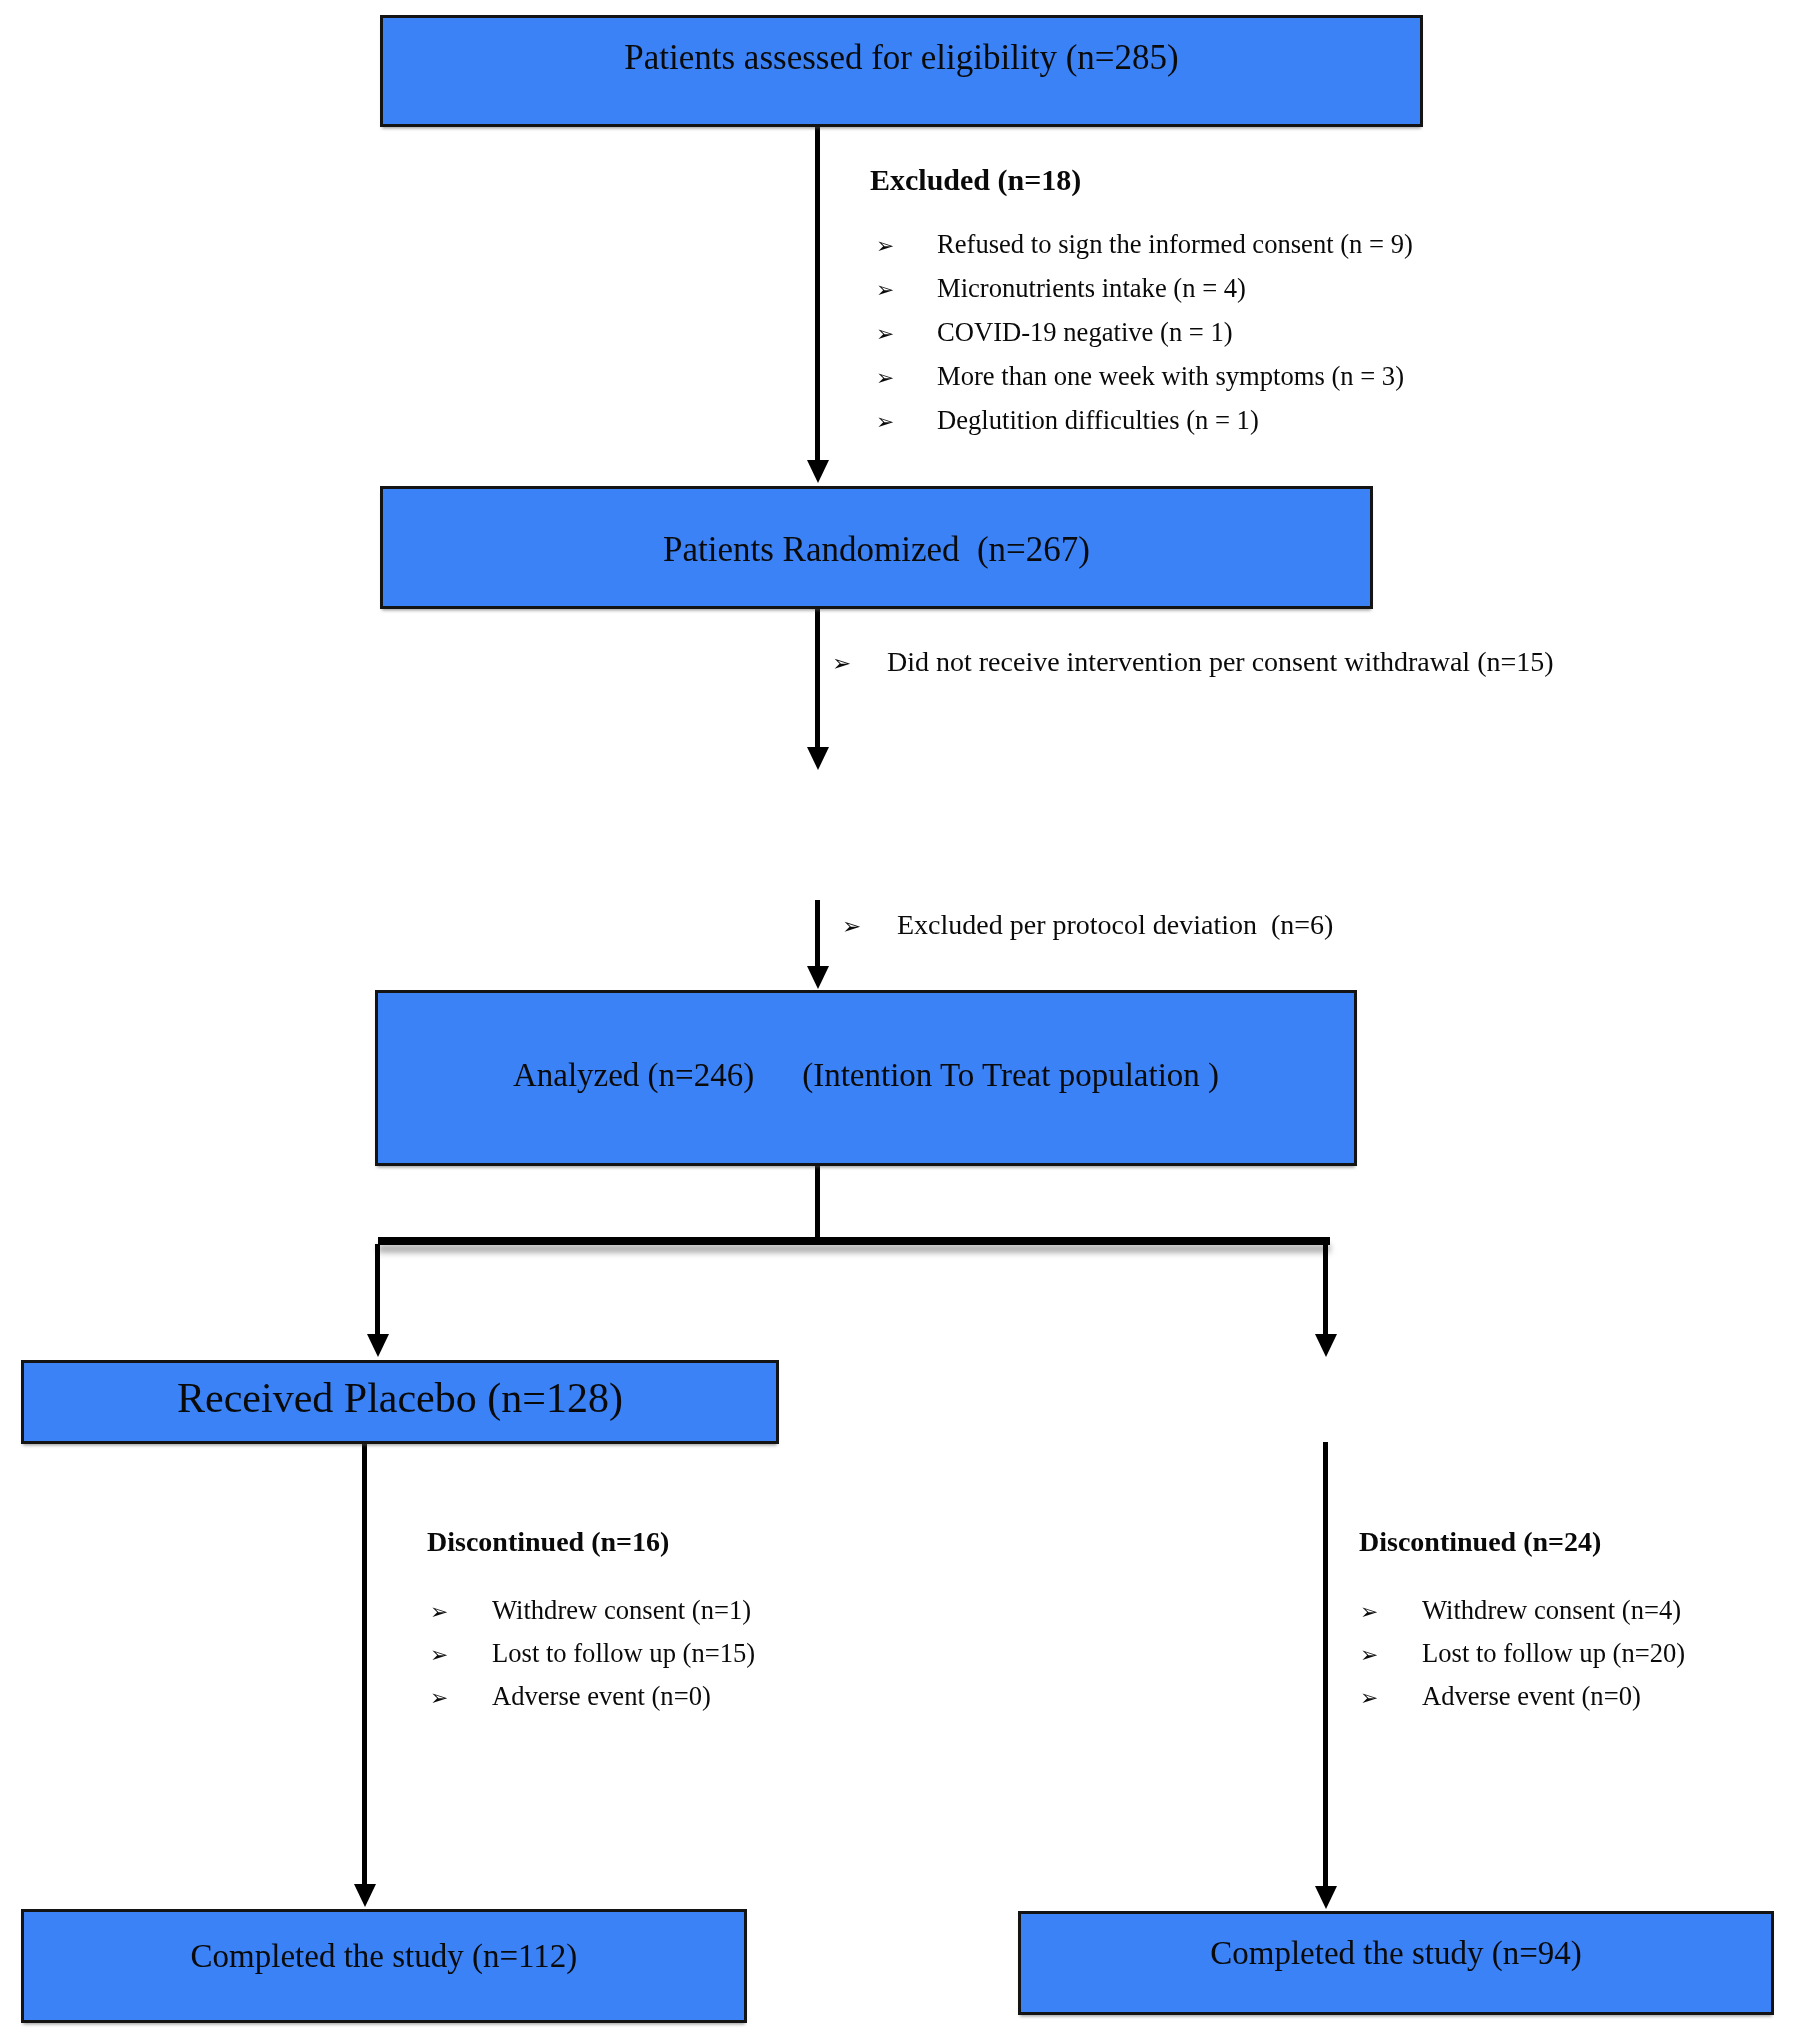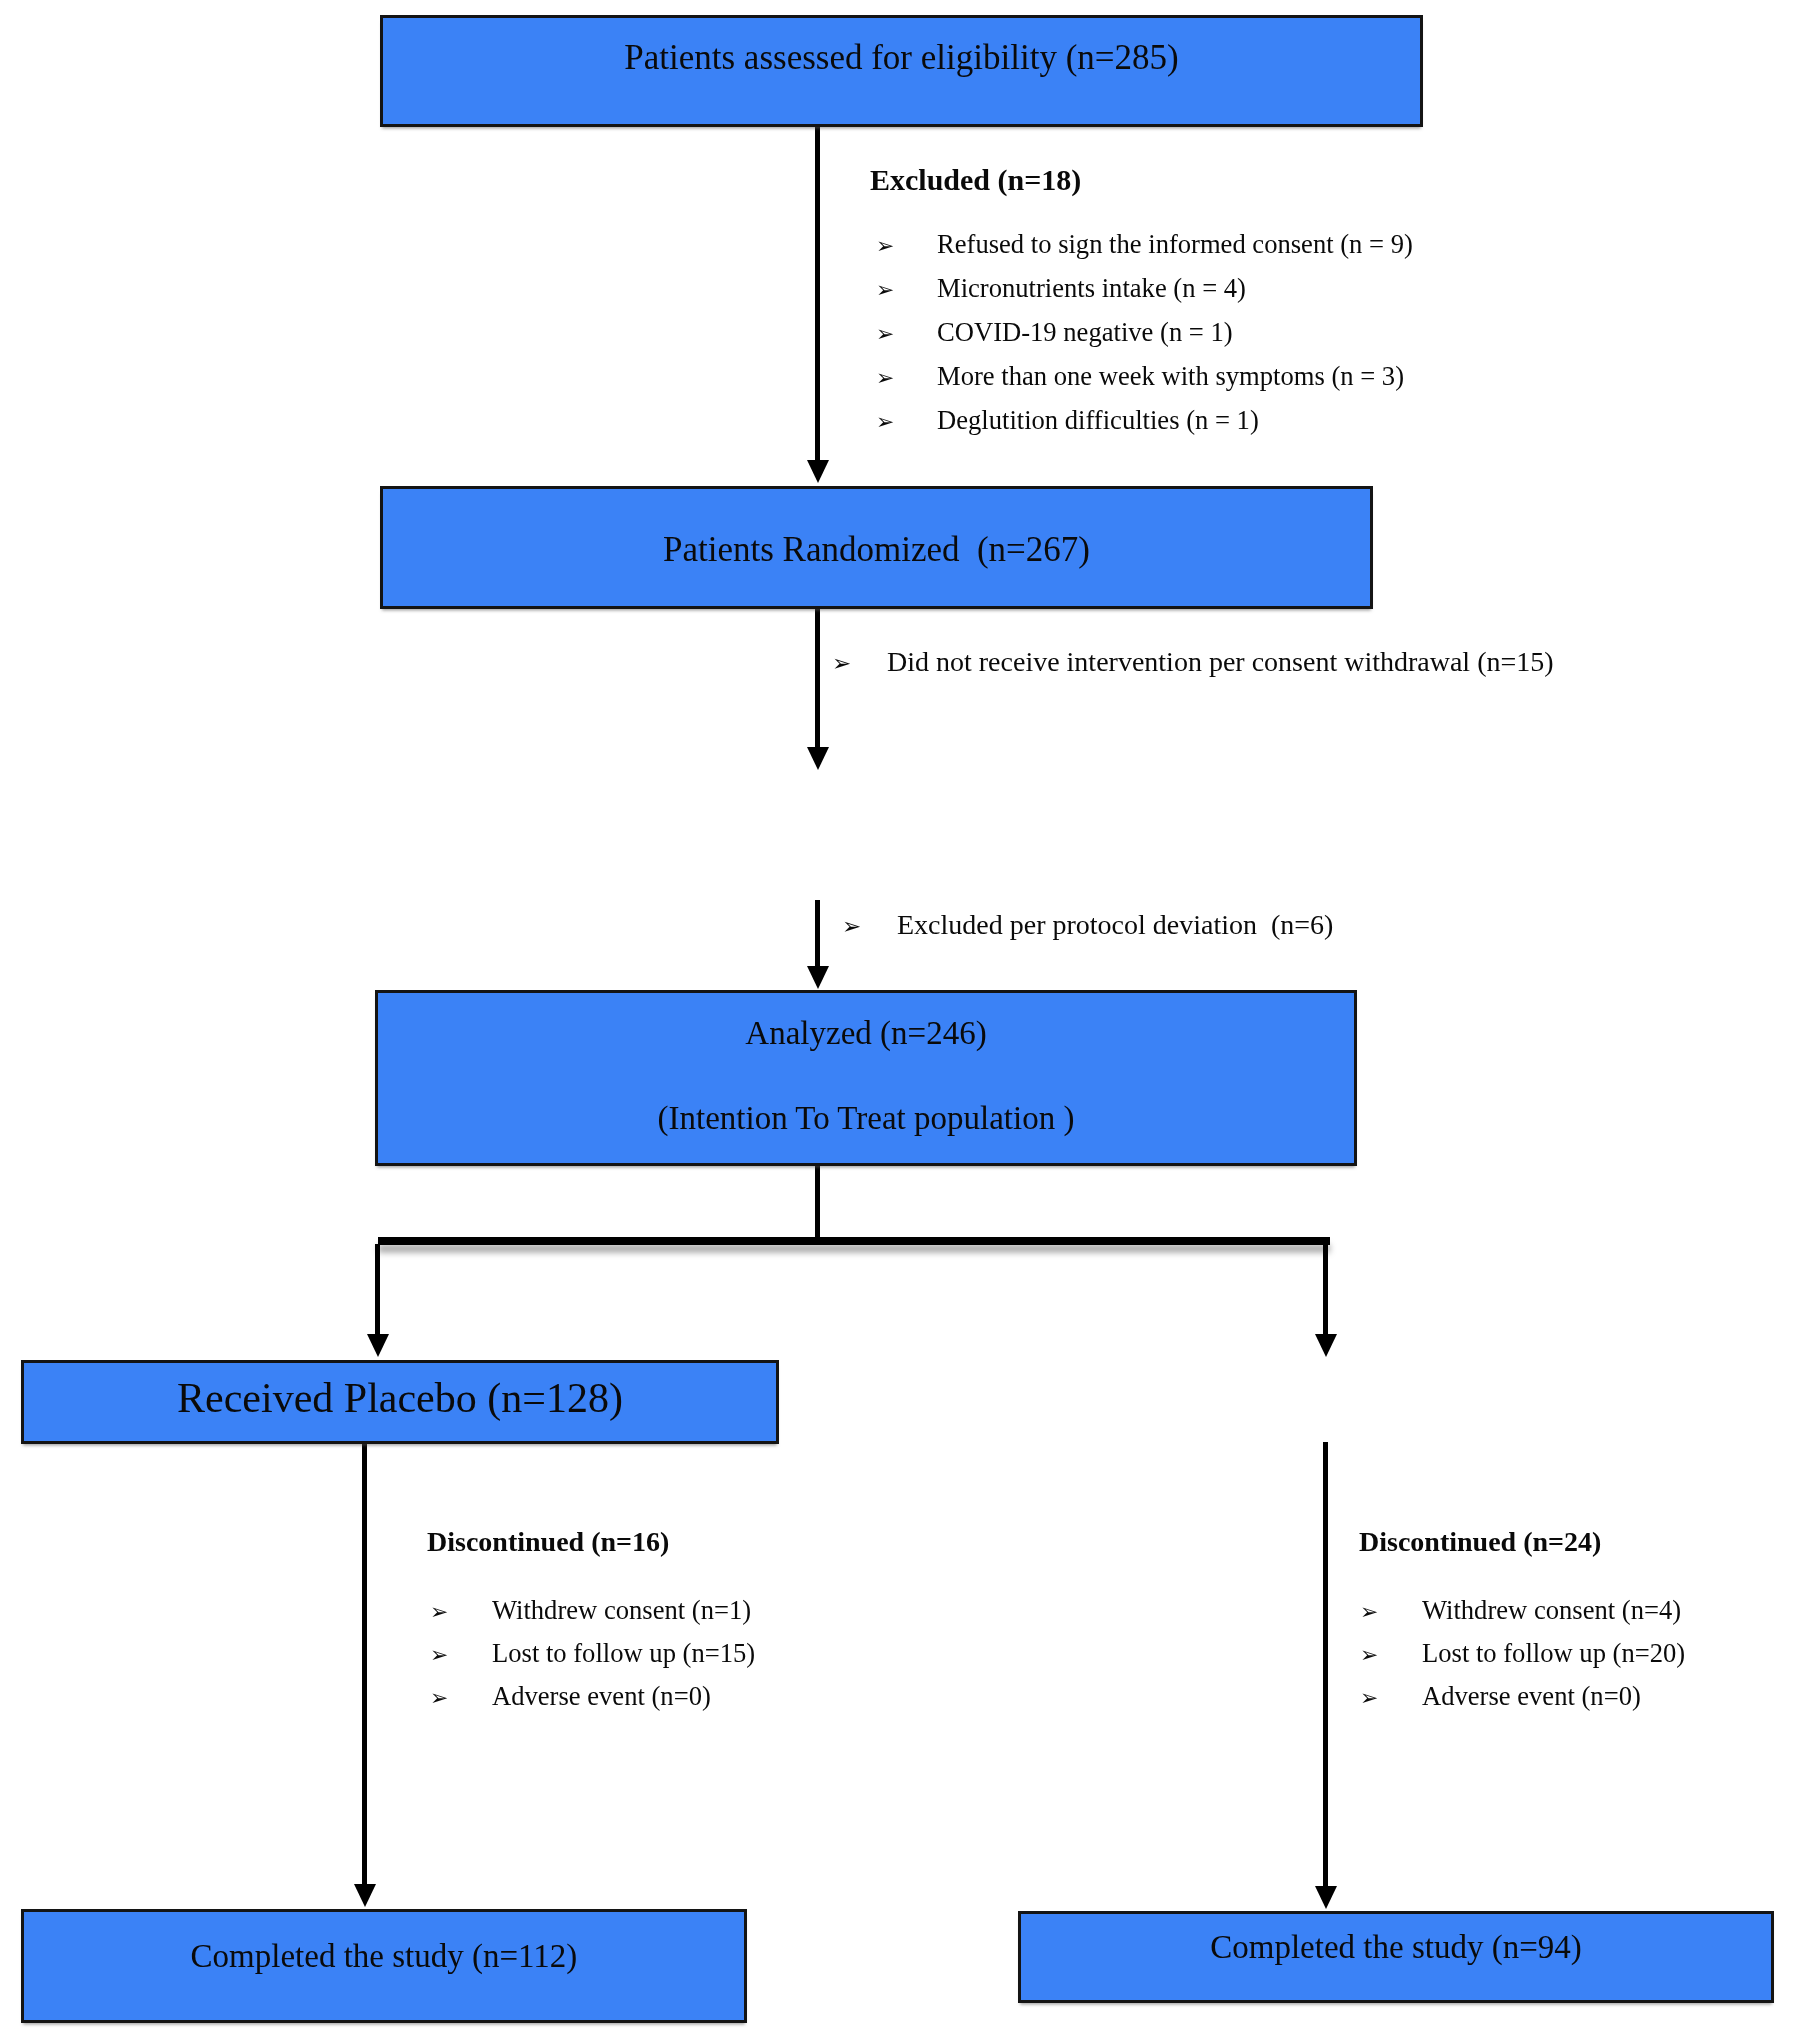--- a/index.html
+++ b/index.html
@@ -22,25 +22,25 @@
     align-items:center;
     justify-content:center;
     text-align:center;
     box-shadow:0 4.6px 3px -2.3px rgba(90,90,90,0.55);
     white-space:pre-wrap;
   }
   #box-assessed   { left:380px;  top:15px;   width:1043px; height:112px; font-size:35px; padding-bottom:26px; }
   #box-randomized { left:380px;  top:486px;  width:993px; height:123px; font-size:35px; padding-bottom:36px;align-items:flex-end; }
   #box-allocated  { left:380px;  top:772px; width:993px; height:129px; font-size:35px; padding-bottom:40px; }
   #box-analyzed   { left:375px;  top:990px; width:982px; height:176px; font-size:33px;
-                    flex-direction:column; gap:48px; padding-bottom:4.6px; }
+                    flex-direction:row; gap:48px; padding-bottom:4.6px; }
   #box-placebo    { left:21px;   top:1360px; width:758px;  height:84px; font-size:42px; padding-bottom:7.6px;text-align:center; }
   #box-supplement { left:960px; top:1360px; width:836px; height:84px; font-size:33px; padding-bottom:7.6px; }
   #box-completed-placebo    { left:21px;   top:1909px; width:726px; height:114px; font-size:33px; padding-bottom:20px; }
-  #box-completed-supplement { left:1018px; top:1911px; width:756px; height:92px; font-size:33px; padding-bottom:20px; }
+  #box-completed-supplement { left:1018px; top:1911px; width:756px; height:104px; font-size:33px; padding-bottom:20px; }
 
   
   .vline {
     position:absolute; width:5.3px; background:#000;
   }
   .vline.head::after {
     content:""; position:absolute; left:50%; bottom:-22px;
     transform:translateX(-50%);
     width:0; height:0;
     border-left:11.4px solid transparent;

